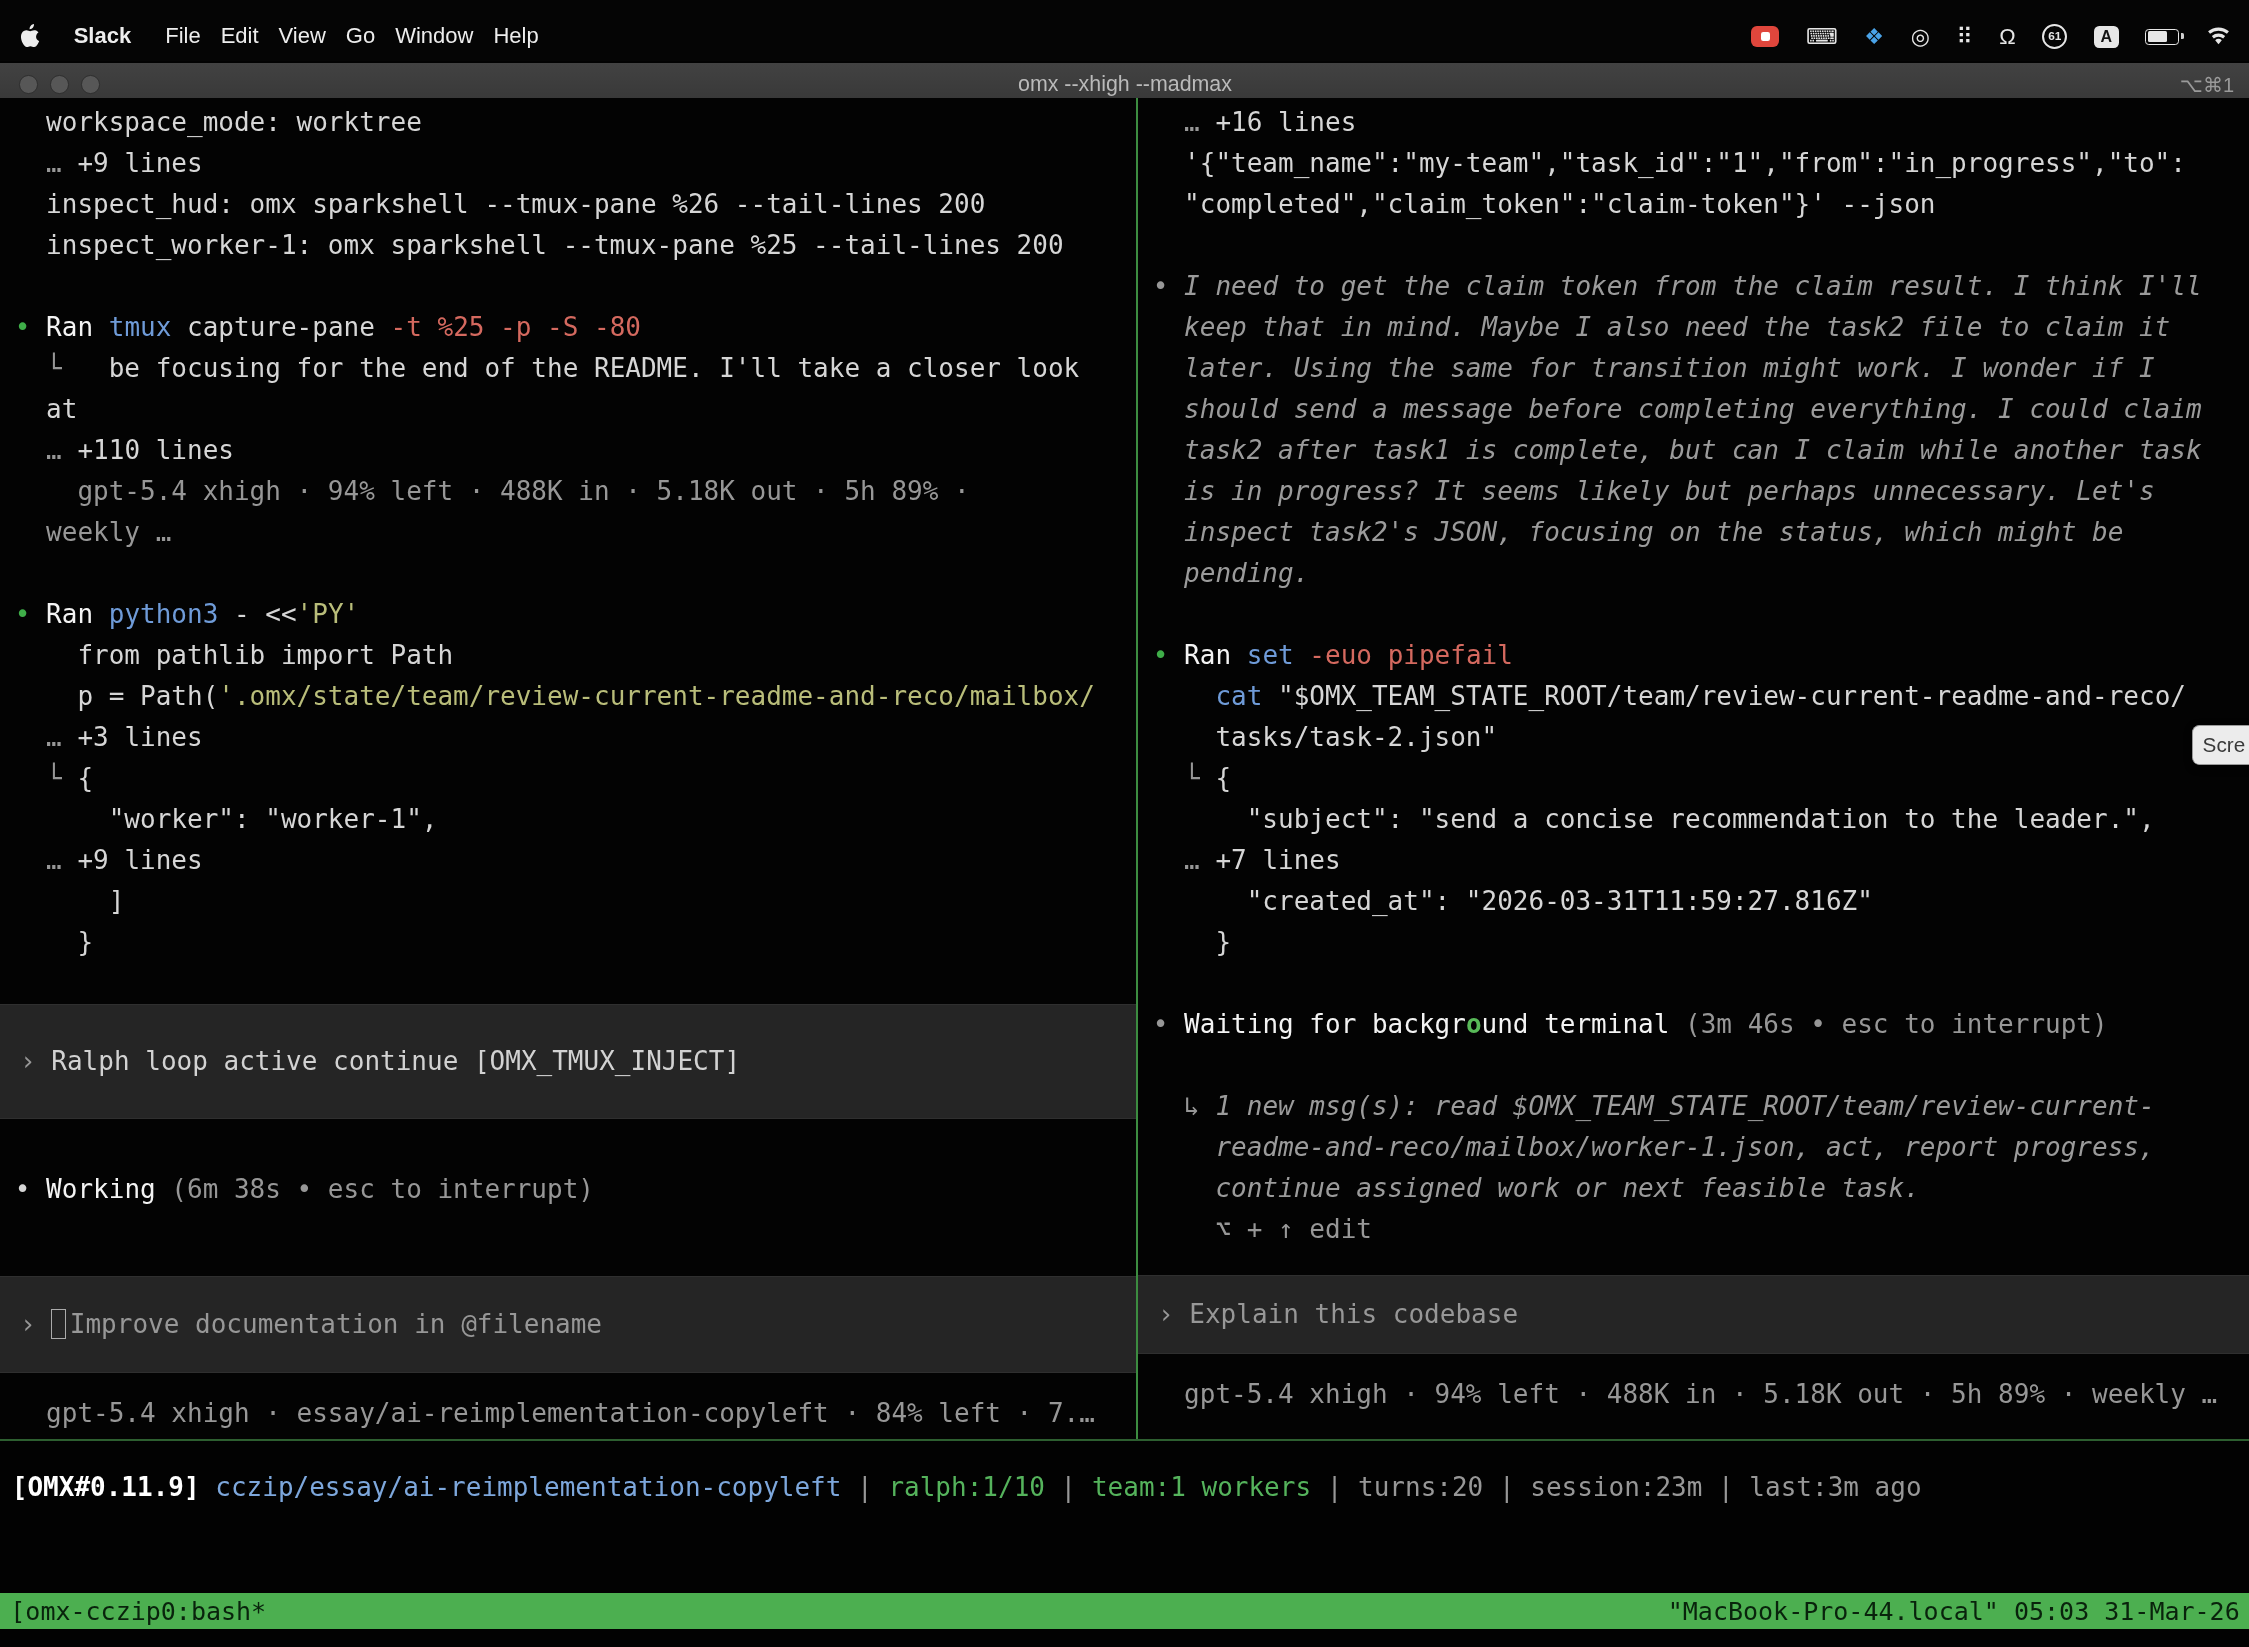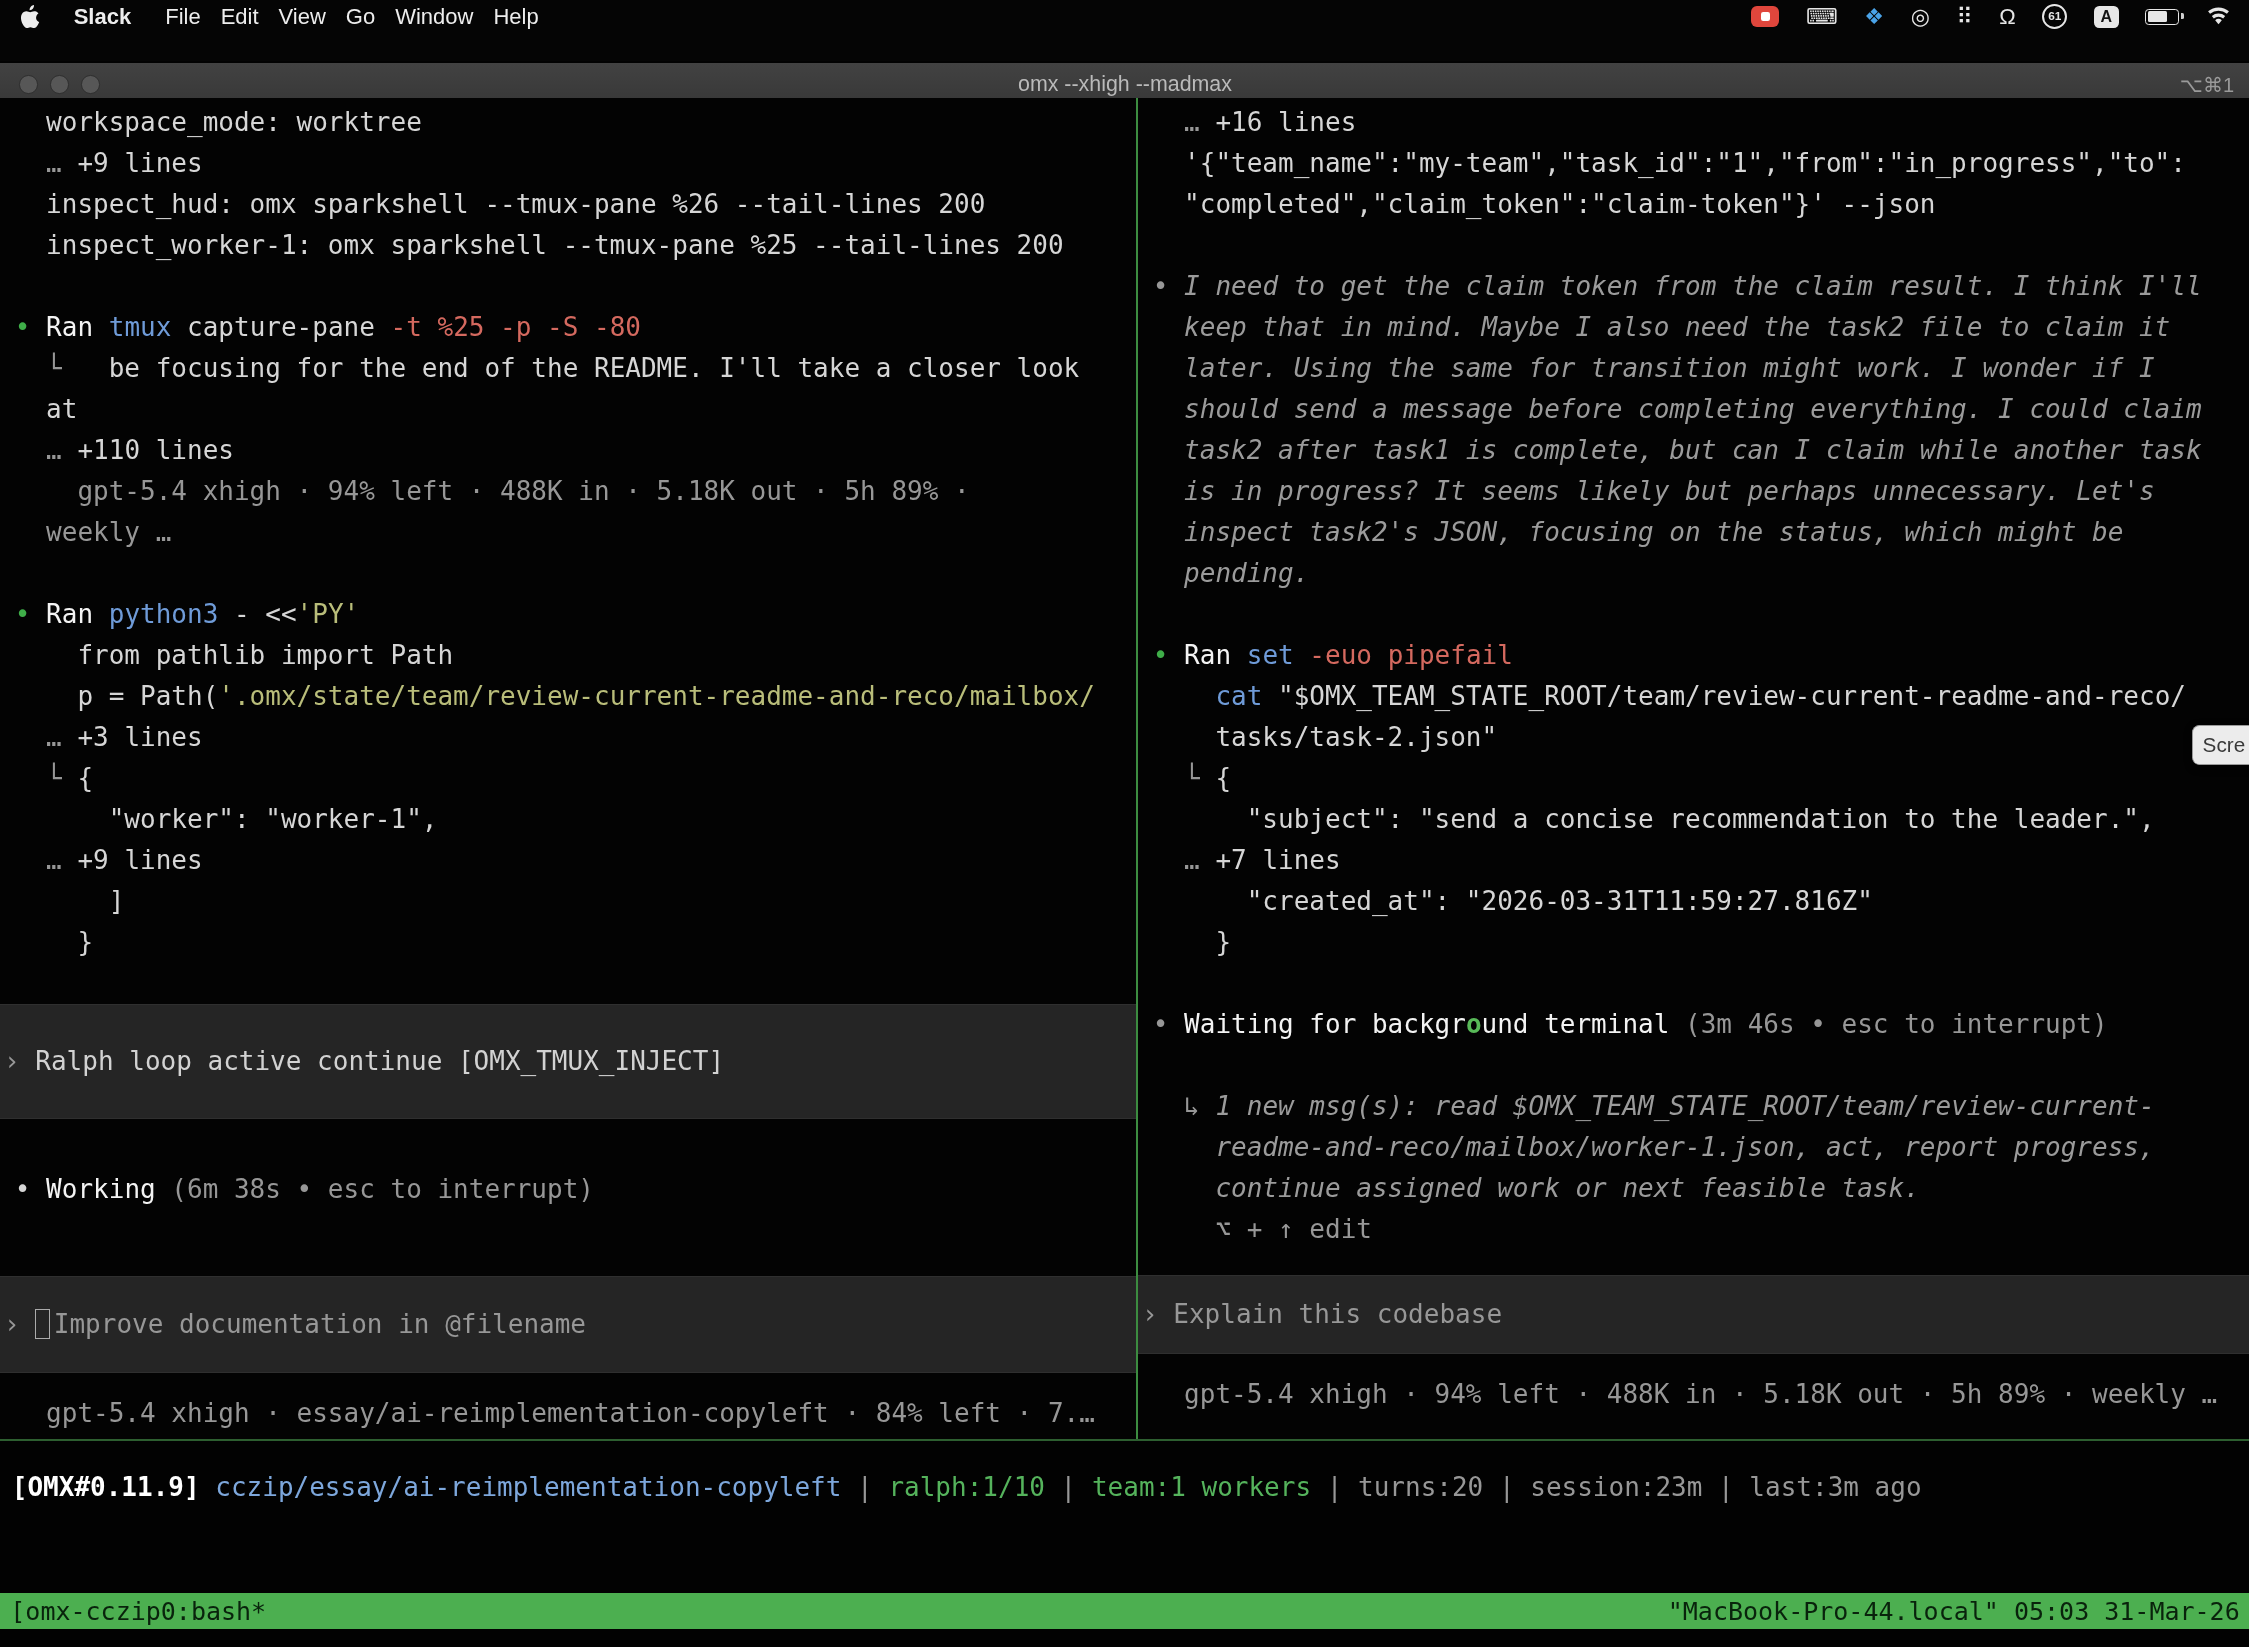--- a/index.html
+++ b/index.html
@@ -1,21 +1,21 @@
 <!DOCTYPE html>
 <html style="--menubar: #050505; --titlebar-top: #424242; --titlebar-bot: #373737; --term-bg: #030303; --band-bg: #252525; --divider: #3c8c40; --hud-border: #2d5f30; --tmux-bg: #4caf50; --tmux-fg: #09230c; --fg: #d6d6d6; --dim: #979797; --bold: #f3f3f3; --think: #9b9b9b; --blue: #6f9bd8; --red: #d4695f; --green: #3fae49; --greenb: #58b958; --yellow: #b9bd7a; --bandtext: #d2d2d2; --boldwhite: #ffffff; --hudblue: #7da7dc; --hudgreen: #55b35c;font-size:11.8px"><head>
 <meta charset="utf-8">
 <style>
   *{margin:0;padding:0;box-sizing:border-box}
   html,body{width:2250px;height:1648px;background:#000;overflow:hidden}
   .screen{position:relative;width:2250px;height:1648px;background:#020202;font-family:"DejaVu Sans Mono",monospace}
 
   
   .menubar{position:absolute;top:0;left:0;right:0;height:61px;background:var(--menubar);
-    display:flex;justify-content:space-between;align-items:flex-start;padding:4px 19px;
+    display:flex;justify-content:space-between;align-items:flex-end;padding:12px 19px;
     font-family:"Liberation Sans",sans-serif;color:#ededed;font-size:22px}
   .mb-left{display:flex;align-items:center;gap:34px}
   .mb-app{font-weight:700}
   .mb-item{cursor:default}
   .mb-right{display:flex;align-items:center;gap:26.6px}
   .mb-icon{display:inline-flex;align-items:center;justify-content:center;font-size:22px;line-height:1}
   .ic-record{width:28px;height:20.7px;border-radius:5.9px}
   .ic-record-dot{width:8.9px;height:8.9px;border-radius:2.2px;background:#fff}
   .ic-circle{width:25px;height:25px;border:2.2px solid;border-radius:50%;font-size:11.8px;font-weight:700}
   .ic-box{width:25px;height:22px;border-radius:5.2px;font-size:16px;font-weight:700}
@@ -32,21 +32,21 @@
   .win-title{flex:1;text-align:center;color:#bababa;font-size:21.4px}
   .win-shortcut{position:absolute;right:16px;color:#9a9a9a;font-size:20px}
 
   
   .terminal{position:absolute;top:98px;left:0;right:0;height:1341px;background:var(--term-bg)}
   .pane{position:absolute;top:0;bottom:0;overflow:hidden;padding:3.7px 0 0 14.8px;font-size:26px}
   .pane-left{left:0;width:1136px}
   .pane-right{left:1138px;right:0}
   .divider{position:absolute;left:1136px;top:0;bottom:0;width:2.2px;background:var(--divider)}
   .tline{height:41px;line-height:41px;white-space:pre}
-  .band{background:var(--band-bg);display:flex;align-items:center;margin-left:-14.8px;padding-left:4px;
+  .band{background:var(--band-bg);display:flex;align-items:center;margin-left:-14.8px;padding-left:20px;
     border-top:1.5px solid #2f2f2f;border-bottom:1.5px solid #2f2f2f}
 
   .s-fg{color:var(--fg)} .s-dim{color:var(--dim)}
   .s-bold{color:var(--bold);font-weight:400}
   .s-think{color:var(--think);font-style:italic}
   .s-blue{color:var(--blue)} .s-red{color:var(--red)}
   .s-green{color:var(--green)} .s-greenb{color:var(--greenb);font-weight:700}
   .s-yellow{color:var(--yellow)} .s-bandtext{color:var(--bandtext)}
   .s-boldwhite{color:var(--boldwhite);font-weight:700}
   .s-hudblue{color:var(--hudblue)} .s-hudgreen{color:var(--hudgreen)}

